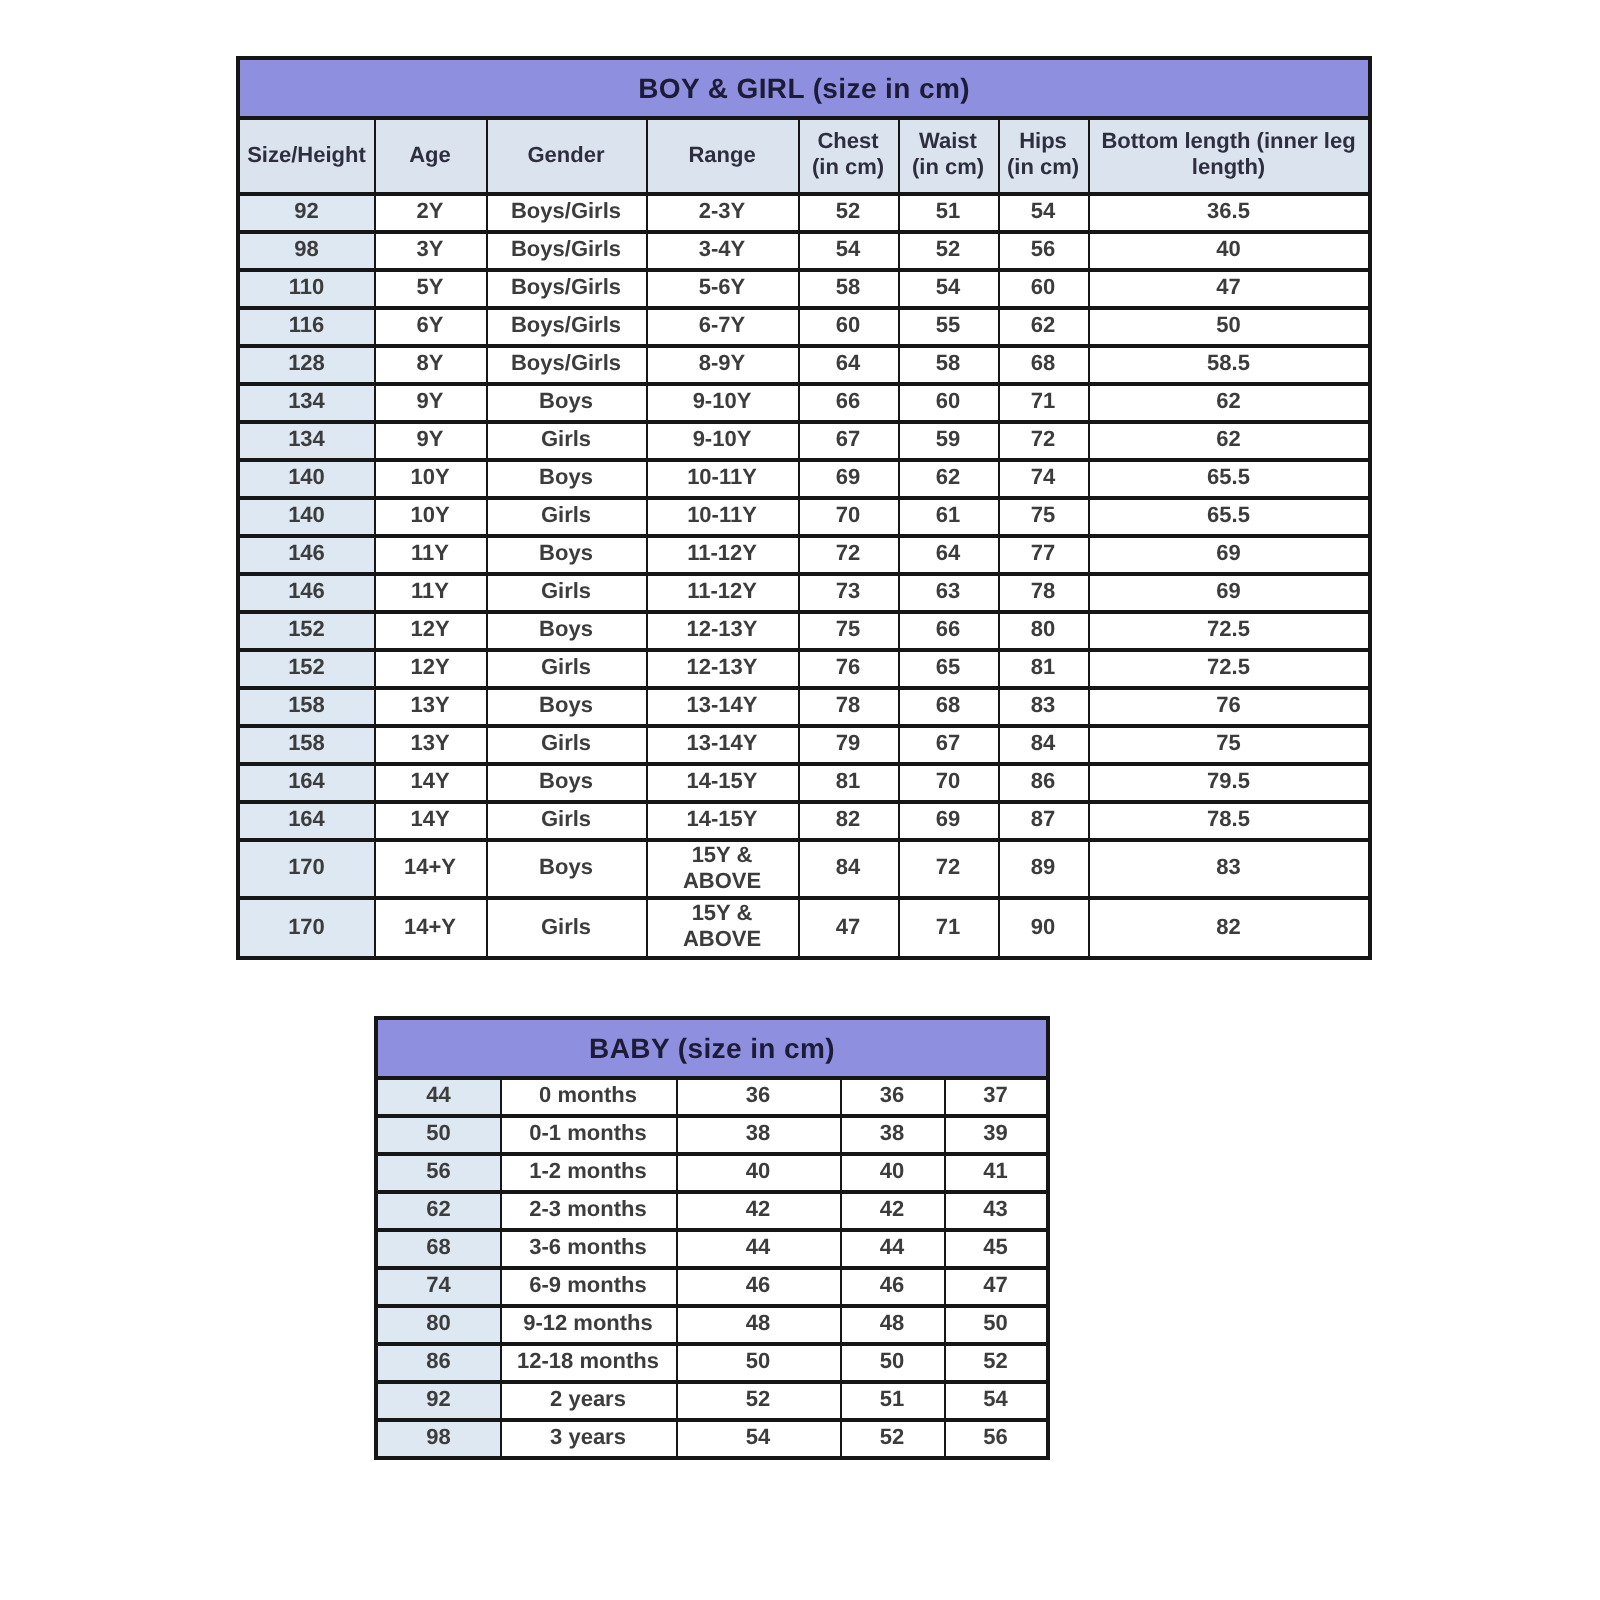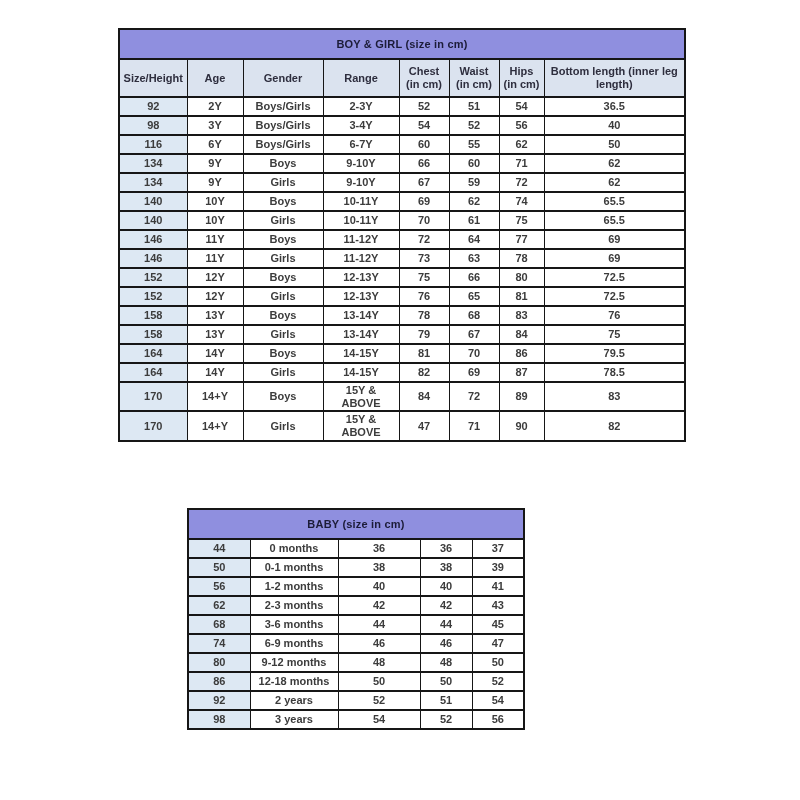--- a/index.html
+++ b/index.html
@@ -27,21 +27,21 @@
     font-weight: bold;
     color: var(--cell-text, #3c3c3c);
     font-size: 11px;
     line-height: 1.15;
     padding: 1px 2px;
     overflow: hidden;
   }
   .title-row th {
     background: var(--title-band, #8f8fdf);
     color: var(--title-text, #1c1c38);
-    font-size: 11px;
+    font-size: 14px;
     height: 30px;
     letter-spacing: 0.2px;
   }
   .header-row th {
     background: var(--header-bg, #dbe3ef);
     color: var(--header-text, #2e2e3e);
     height: 38px;
   }
   .data-row { height: 19px; }
   .data-row td.first-col { background: var(--first-col-bg, #dde8f3); }
@@ -90,28 +90,48 @@
         <td class="first-col">98</td>
         <td>3Y</td>
         <td>Boys/Girls</td>
         <td>3-4Y</td>
         <td>54</td>
         <td>52</td>
         <td>56</td>
         <td>40</td>
       </tr>
       <tr class="data-row">
+        <td class="first-col">110</td>
+        <td>5Y</td>
+        <td>Boys/Girls</td>
+        <td>5-6Y</td>
+        <td>58</td>
+        <td>54</td>
+        <td>60</td>
+        <td>47</td>
+      </tr>
+      <tr class="data-row">
         <td class="first-col">116</td>
         <td>6Y</td>
         <td>Boys/Girls</td>
         <td>6-7Y</td>
         <td>60</td>
         <td>55</td>
         <td>62</td>
         <td>50</td>
+      </tr>
+      <tr class="data-row">
+        <td class="first-col">128</td>
+        <td>8Y</td>
+        <td>Boys/Girls</td>
+        <td>8-9Y</td>
+        <td>64</td>
+        <td>58</td>
+        <td>68</td>
+        <td>58.5</td>
       </tr>
       <tr class="data-row">
         <td class="first-col">134</td>
         <td>9Y</td>
         <td>Boys</td>
         <td>9-10Y</td>
         <td>66</td>
         <td>60</td>
         <td>71</td>
         <td>62</td>

